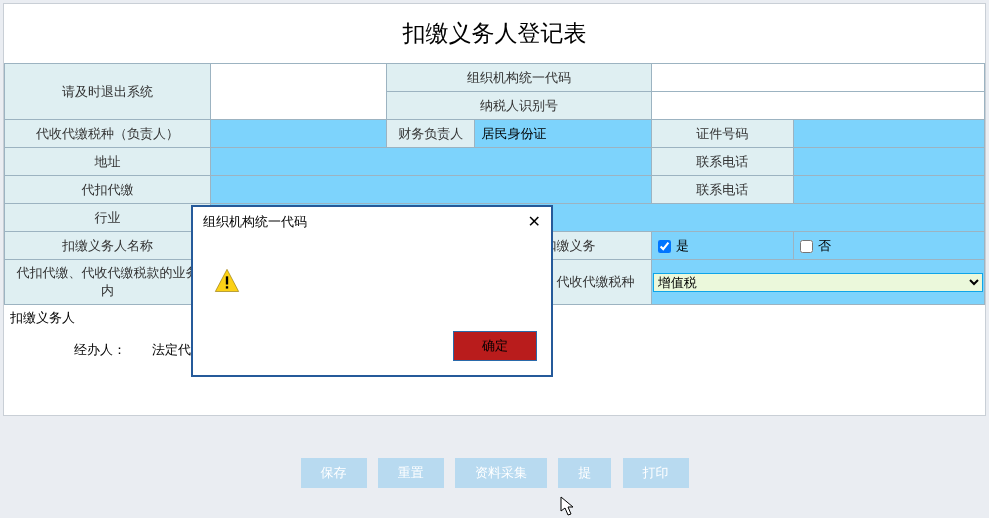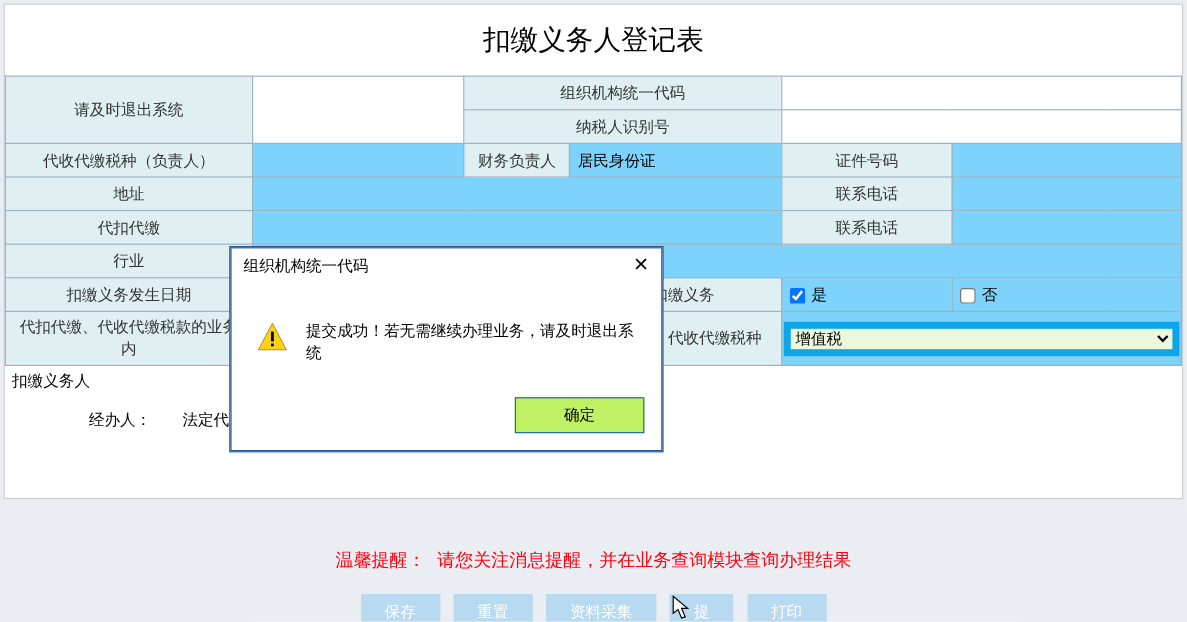--- a/index.html
+++ b/index.html
@@ -80,21 +80,21 @@
     font-size: 13px;
     font-family: inherit;
     cursor: pointer;
   }
   .cb {
     vertical-align: middle;
     margin-right: 2px;
   }
   .sel {
     width: 100%;
-    border: 6px solid #0ea5e9;
+    border: 1px solid #0ea5e9;
     font-family: inherit;
     font-size: 13px;
     background: #ebf8db;
   }
   
   .dialog {
     position: absolute;
     left: 192px;
     top: 206px;
     width: 360px;
@@ -122,22 +122,22 @@
   }
   .warn-icon svg { width: 28px; height: 28px; display: block; }
   .dialog-text { margin-left: 14px; font-size: 13px; line-height: 1.4; }
   .dialog-footer {
     position: absolute;
     right: 14px;
     bottom: 14px;
   }
   .ok-btn {
     border: 1px solid #2a6aaa;
-    background: #bef264;
-    padding: 5px 40px;
+    background: #b91c1c;
+    padding: 5px 28px;
     font-size: 13px;
     font-family: inherit;
     cursor: pointer;
   }
   .cursor {
     position: absolute;
     left: 560px;
     top: 496px;
     pointer-events: none;
   }
@@ -186,21 +186,21 @@
       <td class="hdr">代扣代缴</td>
       <td class="val" colspan="3"></td>
       <td class="hdr">联系电话</td>
       <td class="val" colspan="2"></td>
     </tr>
     <tr>
       <td class="hdr">行业</td>
       <td class="val" colspan="6"></td>
     </tr>
     <tr>
-      <td class="hdr">扣缴义务发生日期</td>
+      <td class="hdr">扣缴义务人名称</td>
       <td class="val" colspan="2"></td>
       <td class="hdr" style="text-align:center">生扣缴义务</td>
       <td class="val">
         <input type="checkbox" class="cb" checked="" style="">
         <span>是</span>
       </td>
       <td class="val" colspan="2">
         <input type="checkbox" class="cb" style="">
         <span>否</span>
       </td>
@@ -219,24 +219,20 @@
     </table>
   <div class="section-label">扣缴义务人</div>
   <div class="handler-line">
     <span>经办人：</span>
     &nbsp;&nbsp;&nbsp;&nbsp;&nbsp;&nbsp;
     <span>法定代</span>
   </div>
 </div>
 
 <div class="footer">
-  <div class="footer-msg">
-    <span class="lbl">温馨提醒：</span>
-    <span>请您关注消息提醒，并在业务查询模块查询办理结果</span>
-  </div>
   <div class="btn-row">
     <button class="act-btn">保存</button>
     <button class="act-btn">重置</button>
     <button class="act-btn">资料采集</button>
     <button class="act-btn">提</button>
     <button class="act-btn">打印</button>
   </div>
 </div>
 
 <div class="dialog">
@@ -245,21 +241,20 @@
     <span class="dialog-close">✕</span>
   </div>
   <div class="dialog-body">
     <span class="warn-icon">
       <svg viewBox="0 0 24 24">
           <path fill="#fcd116" stroke="#8a6d00" stroke-width="0.5" d="M12 2 L22 21 L2 21 Z"></path>
           <rect x="11" y="8" width="2" height="7" fill="#000"></rect>
           <rect x="11" y="16.5" width="2" height="2" fill="#000"></rect>
         </svg>
     </span>
-    <div class="dialog-text">提交成功！若无需继续办理业务，请及时退出系统</div>
   </div>
   <div class="dialog-footer">
     <button class="ok-btn">确定</button>
   </div>
 </div>
 
 <svg class="cursor" width="18" height="22">
   <path d="M1 1 L1 15 L5 12 L8 19 L11 18 L8 11 L13 11 Z" fill="#fff" stroke="#000" stroke-width="1"></path>
 </svg>
 

